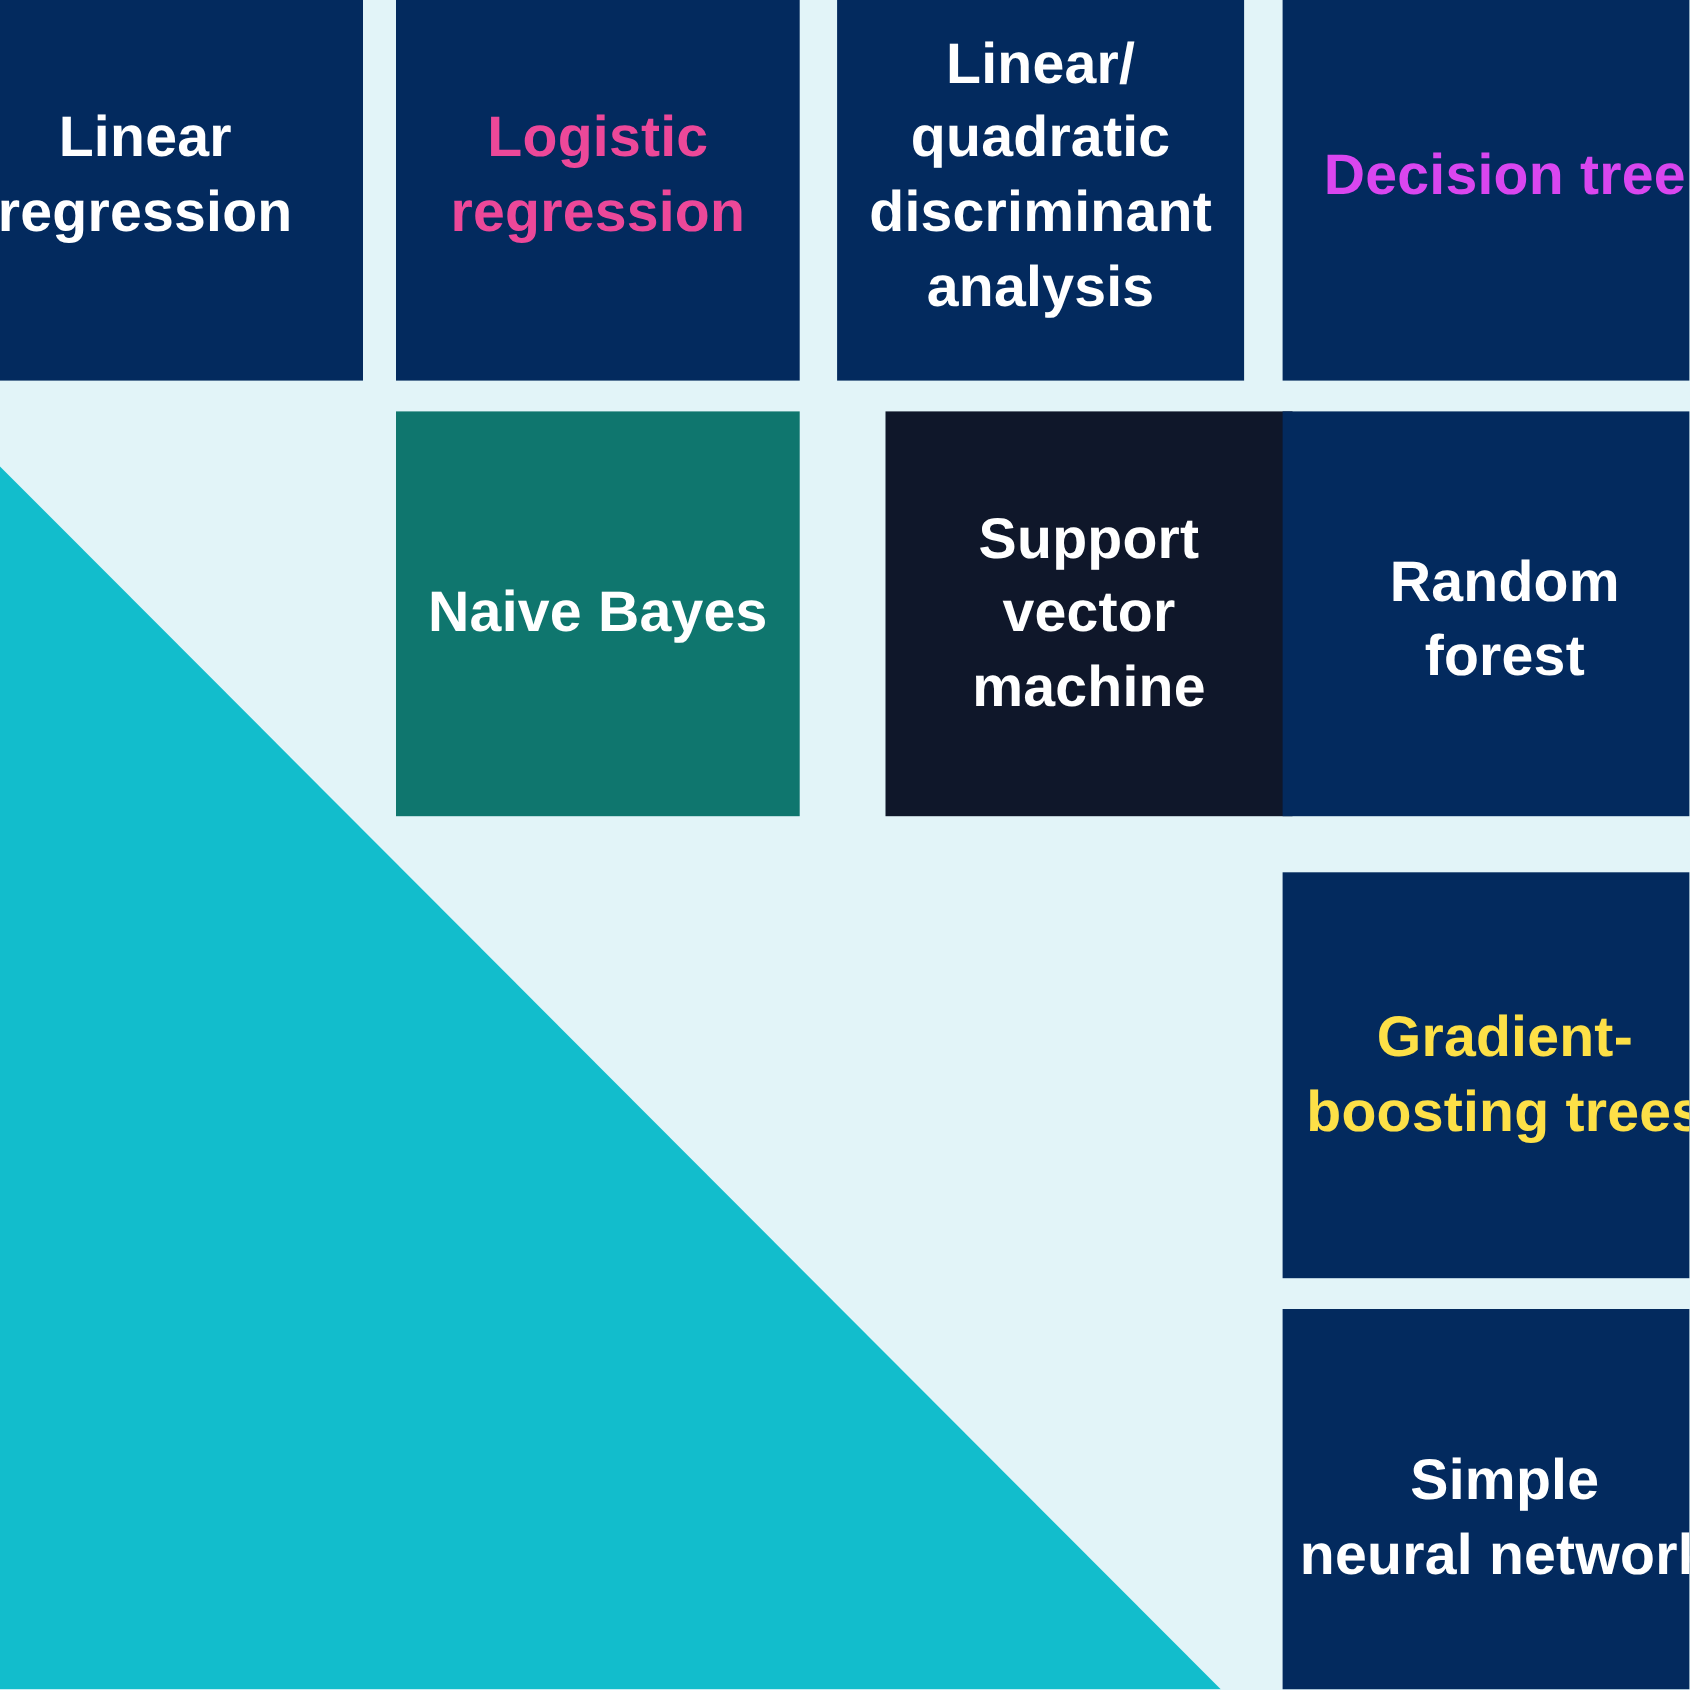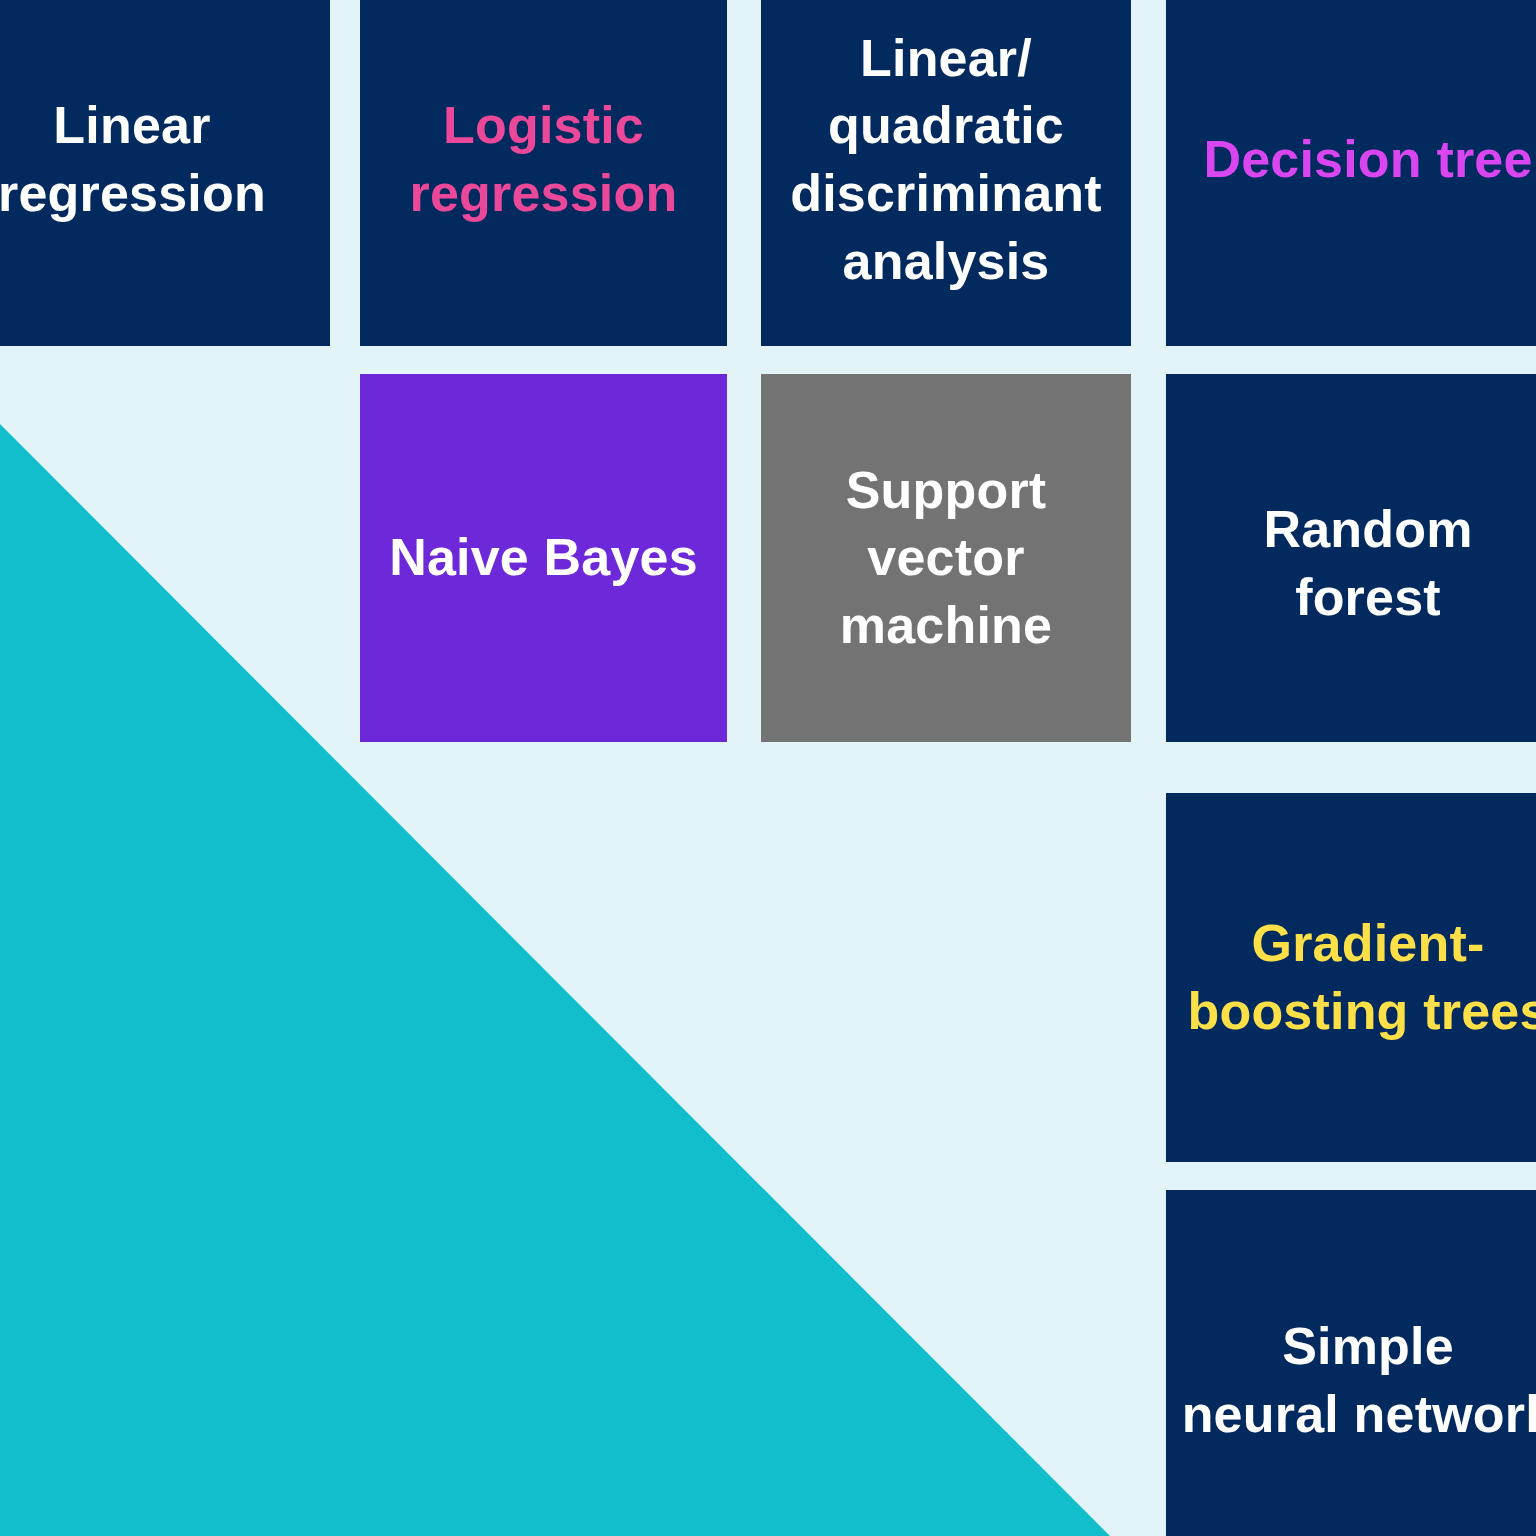--- a/index.html
+++ b/index.html
@@ -88,25 +88,25 @@
       <span class="tile-label" style="color: rgb(255, 255, 255);">Linear/
 quadratic
 discriminant
 analysis</span>
     </div>
 
     <div class="tile c4 r1" style="background: rgb(3, 42, 94);">
       <span class="tile-label" style="color: #d946ef;">Decision tree</span>
     </div>
 
-    <div class="tile c2 r2" style="background: #6d28d9;">
+    <div class="tile c2 r2" style="background: #0f766e;">
       <span class="tile-label" style="color: rgb(255, 255, 255);">Naive Bayes</span>
     </div>
 
-    <div class="tile c3 r2" style="background: #737373;">
+    <div class="tile c3 r2" style="background: #0f172a; margin-left: 44px;">
       <span class="tile-label" style="color: rgb(255, 255, 255);">Support
 vector machine</span>
     </div>
 
     <div class="tile c4 r2" style="background: rgb(3, 42, 94);">
       <span class="tile-label" style="color: rgb(255, 255, 255); margin-top: 12px;">Random
 forest</span>
     </div>
 
 

